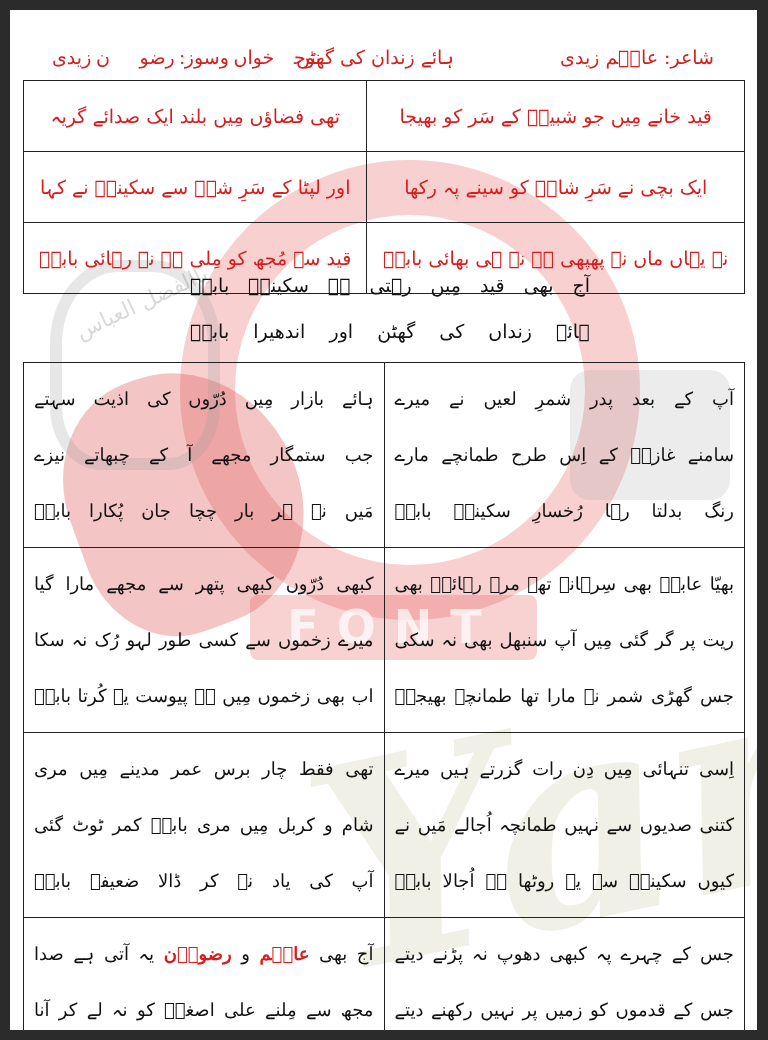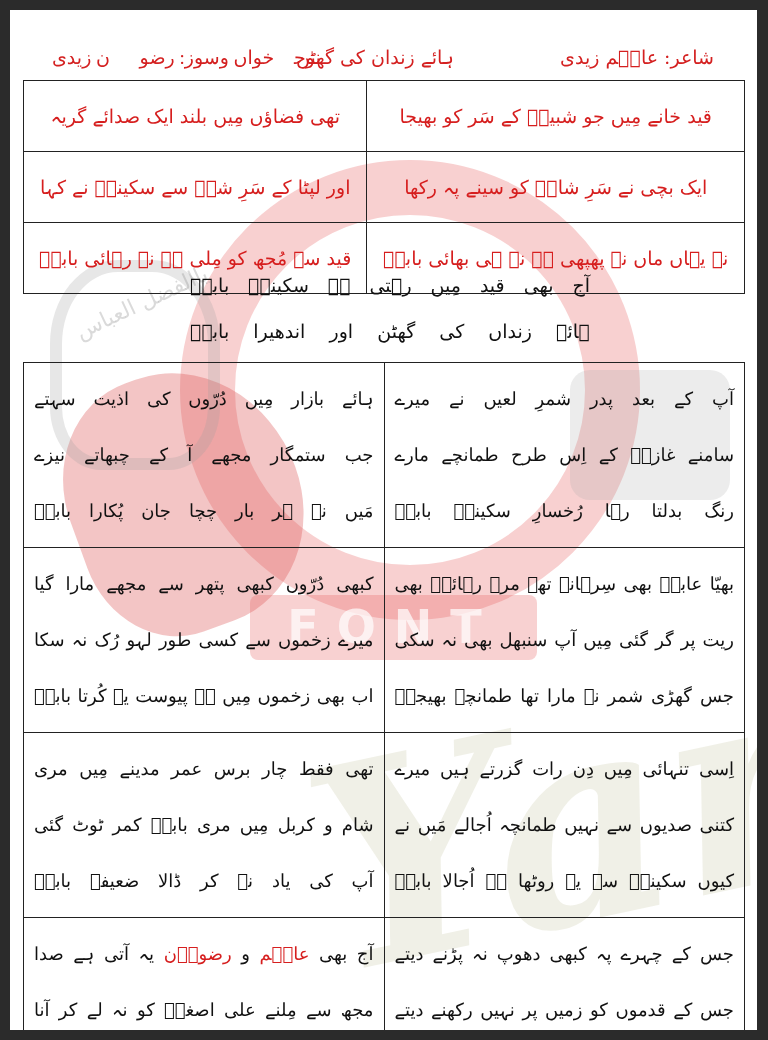--- a/index.html
+++ b/index.html
@@ -58,21 +58,21 @@
   }
   table.grid td {
     border:1.5px solid #222; vertical-align:middle; padding:8px 10px; white-space:nowrap;
   }
   .t1 { left:13px; top:70px; width:722px; }
   .t1 td { height:54px; color:#d61e1e; font-size:19px; text-align:center; }
   .t2 { left:13px; top:352px; width:722px; }
   .t2 td { color:#111; font-size:18px; line-height:56px; }
   .t2 td.c { width:50%; }
   .line { display:block; text-align:justify; text-align-last:justify; }
-  .red { color:#d61e1e; }
+  .red { color:#d61e1e;font-weight:bold; }
 
   .chorus {
     position:absolute; left:150px; top:252px; width:460px; direction:rtl; text-align:center;
     font-size:19px; color:#111; font-family:"DejaVu Serif", serif; line-height:46px;
   }
   .chorus div { text-align:justify; text-align-last:justify; padding:0 30px; }
 </style>
 </head>
 <body>
 

